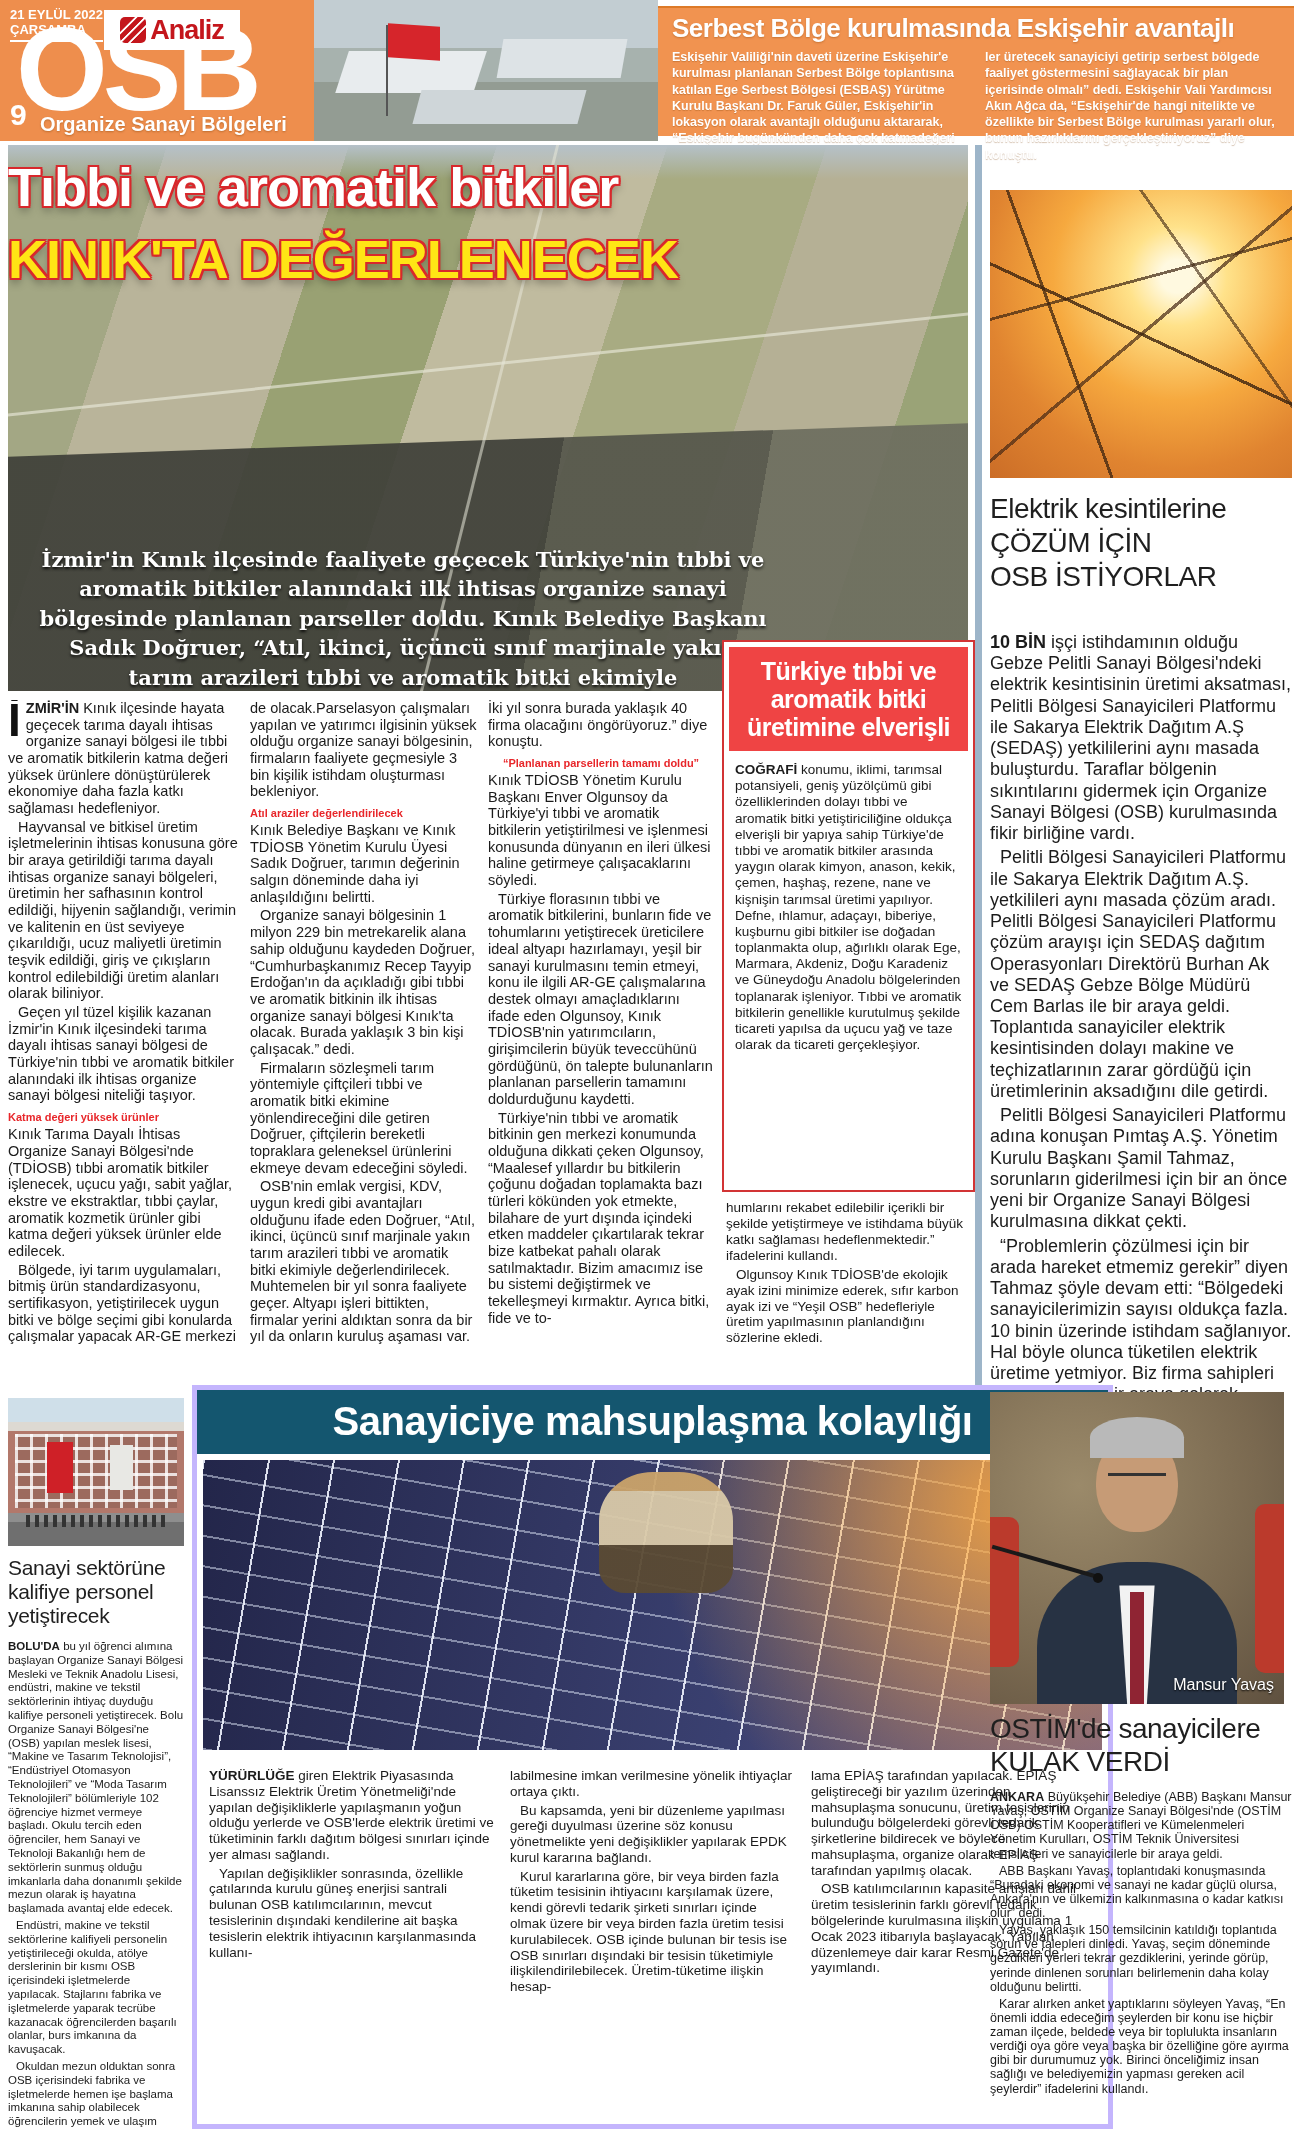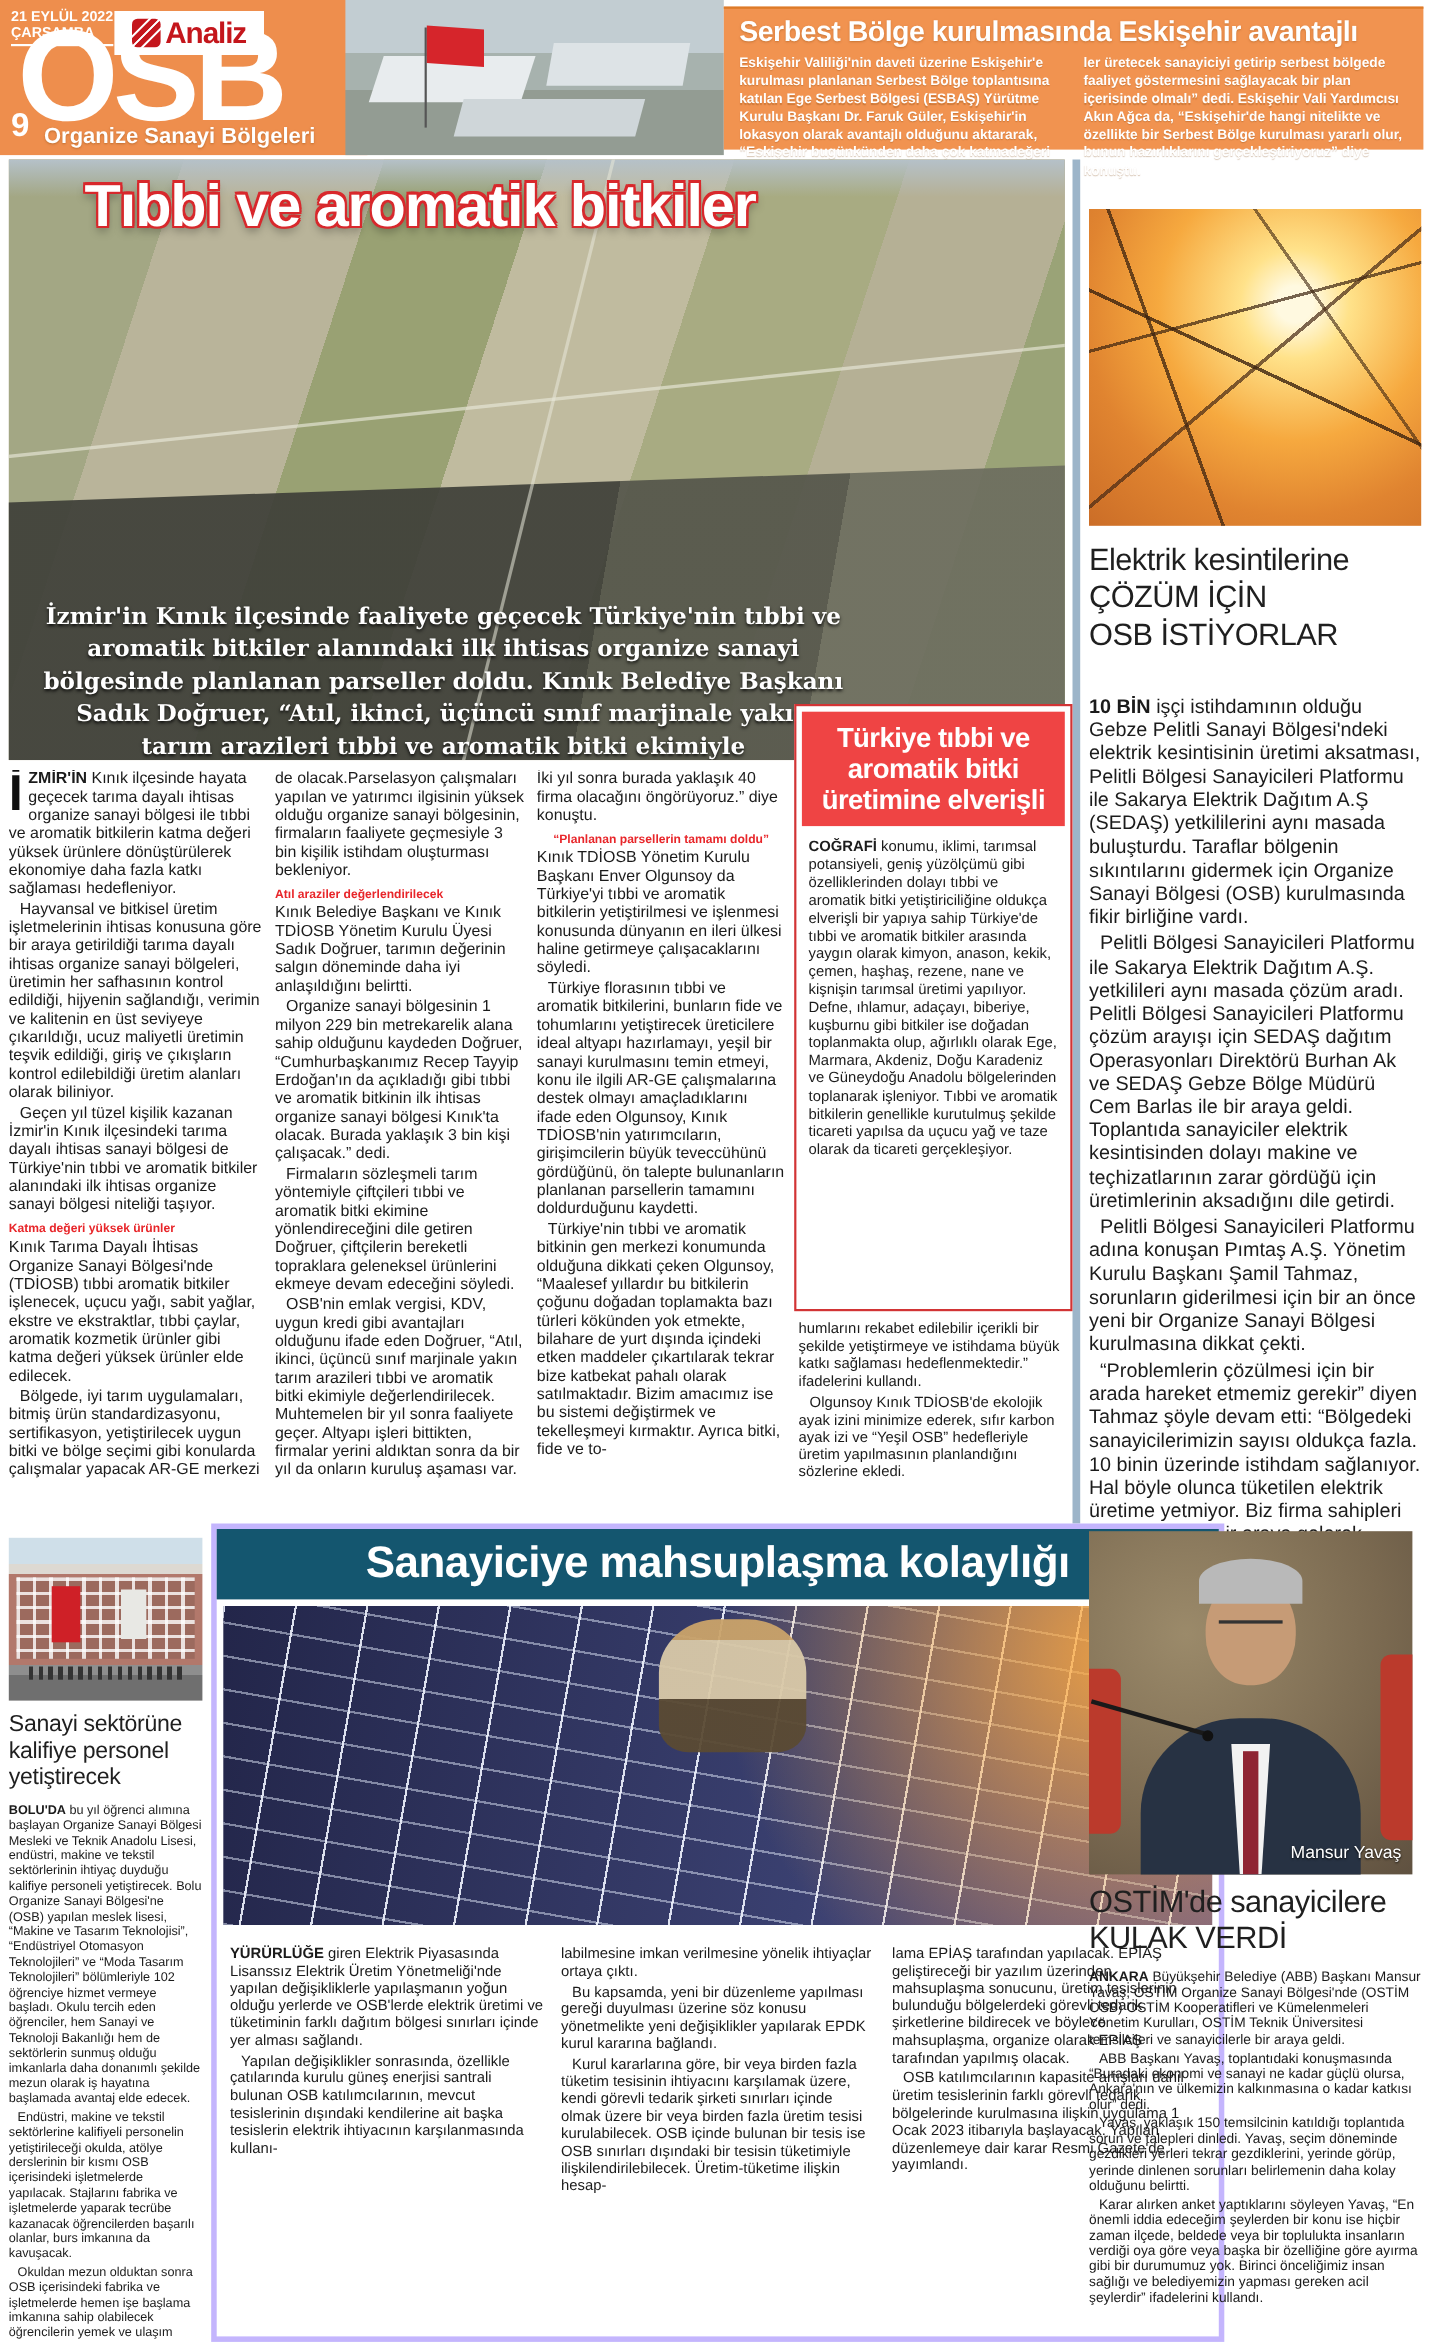--- a/index.html
+++ b/index.html
@@ -40,21 +40,21 @@
   .vrule{position:absolute;left:975px;top:145px;width:7px;height:1984px;background:#9db5c9;}
   
   .hero{position:absolute;left:8px;top:145px;width:960px;height:546px;overflow:hidden;background:#ada88c;}
   .hero-fields{position:absolute;inset:0;background:
     linear-gradient(108deg,#a3a784 0 14%,#b9b49a 14% 30%,#99a173 30% 43%,#c0bb9f 43% 58%,#a8ab82 58% 72%,#b5b095 72% 86%,#9aa377 86%);}
   .hero-sky{position:absolute;left:0;top:0;width:100%;height:34px;background:linear-gradient(#b5c1c9,rgba(181,193,201,0));}
   .hero-dark{position:absolute;left:-2%;top:295px;width:104%;height:270px;transform:skewY(-2deg);
     background:linear-gradient(100deg,#3f4039 0 55%,#55564b 55% 75%,#6d6e5f 75%);opacity:.93;}
   .hero-road1{position:absolute;left:-5%;top:40%;width:110%;height:3px;background:rgba(232,232,216,.65);transform:rotate(-6deg);}
   .hero-road2{position:absolute;left:50%;top:-5%;width:3px;height:110%;background:rgba(232,232,216,.55);transform:rotate(14deg);}
-  .hero-h1,.hero-h2{position:absolute;left:0;width:748px;text-align:center;font-weight:bold;letter-spacing:-1px;
+  .hero-h1,.hero-h2{position:absolute;left:0;width:748px;text-align:left;font-weight:bold;letter-spacing:-1px;
     font-size:54px;line-height:1.05;
     text-shadow:-2px -2px 0 #d8282c,2px -2px 0 #d8282c,-2px 2px 0 #d8282c,2px 2px 0 #d8282c,
       0 2px 0 #d8282c,0 -2px 0 #d8282c,2px 0 0 #d8282c,-2px 0 0 #d8282c,0 5px 9px rgba(0,0,0,.35);}
   .hero-h1{top:14px;color:#fff;}
   .hero-h2{top:86px;color:#ffe515;}
   .hero-deck{position:absolute;left:28px;top:400px;width:734px;text-align:center;color:#fff;
     font-family:"DejaVu Serif",serif;font-weight:bold;font-size:21px;line-height:1.4;
     text-shadow:0 2px 3px rgba(0,0,0,.85);}
   
   .infobox{position:absolute;left:722px;top:640px;width:253px;height:552px;background:#fff;
@@ -183,20 +183,21 @@
 
   <div class="vrule"></div>
 
   <div class="hero">
     <div class="hero-fields"></div>
     <div class="hero-sky"></div>
     <div class="hero-road1"></div>
     <div class="hero-dark"></div>
     <div class="hero-road2"></div>
     <div class="hero-h1">Tıbbi ve aromatik bitkiler</div>
+    <div class="hero-h2">KINIK'TA DEĞERLENECEK</div>
     <div class="hero-deck">İzmir'in Kınık ilçesinde faaliyete geçecek Türkiye'nin tıbbi ve aromatik bitkiler alanındaki ilk ihtisas organize sanayi bölgesinde planlanan parseller doldu. Kınık Belediye Başkanı Sadık Doğruer, “Atıl, ikinci, üçüncü sınıf marjinale yakın tarım arazileri tıbbi ve aromatik bitki ekimiyle değerlendirilecek” dedi</div>
   </div>
 
   <div class="col col1">
     <p class="first">
       <span class="dropcap">İ</span><b class="lead">ZMİR'İN</b><span> Kınık ilçesinde hayata geçecek tarıma dayalı ihtisas organize sanayi bölgesi ile tıbbi ve aromatik bitkilerin katma değeri yüksek ürünlere dönüştürülerek ekonomiye daha fazla katkı sağlaması hedefleniyor.</span>
     </p>
     <p>Hayvansal ve bitkisel üretim işletmelerinin ihtisas konusuna göre bir araya getirildiği tarıma dayalı ihtisas organize sanayi bölgeleri, üretimin her safhasının kontrol edildiği, hijyenin sağlandığı, verimin ve kalitenin en üst seviyeye çıkarıldığı, ucuz maliyetli üretimin teşvik edildiği, giriş ve çıkışların kontrol edilebildiği üretim alanları olarak biliniyor.</p>
     <p>Geçen yıl tüzel kişilik kazanan İzmir'in Kınık ilçesindeki tarıma dayalı ihtisas sanayi bölgesi de Türkiye'nin tıbbi ve aromatik bitkiler alanındaki ilk ihtisas organize sanayi bölgesi niteliği taşıyor.</p>
     <div class="subhead">Katma değeri yüksek ürünler</div>

